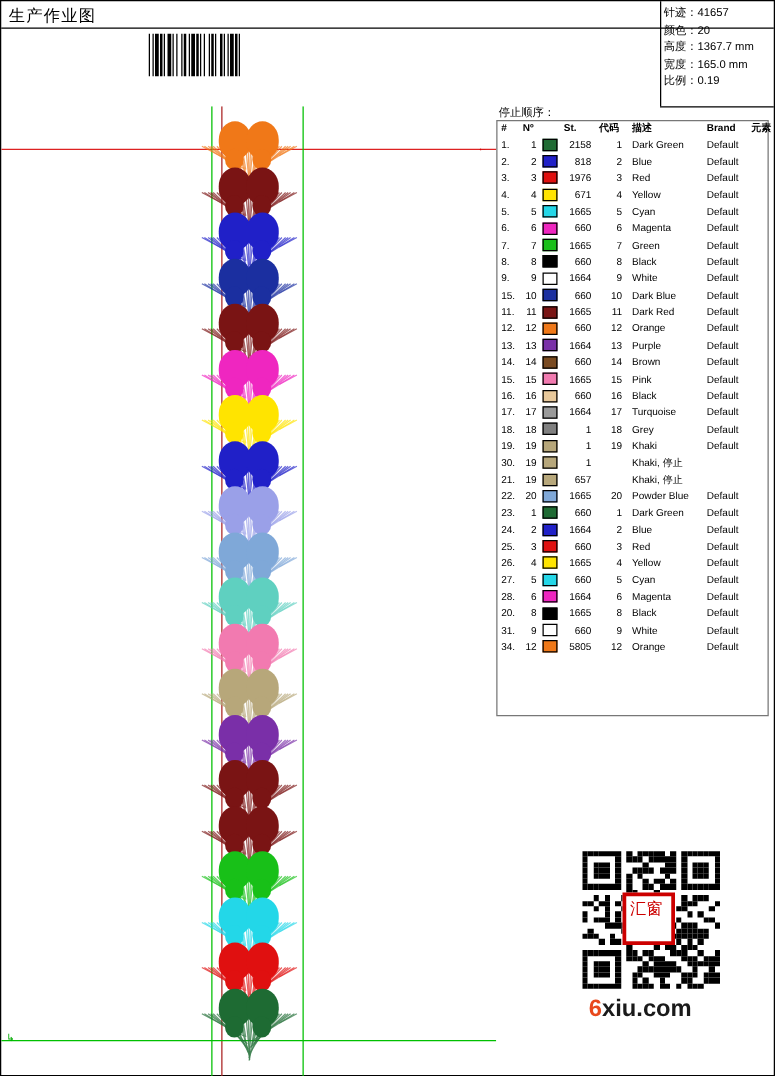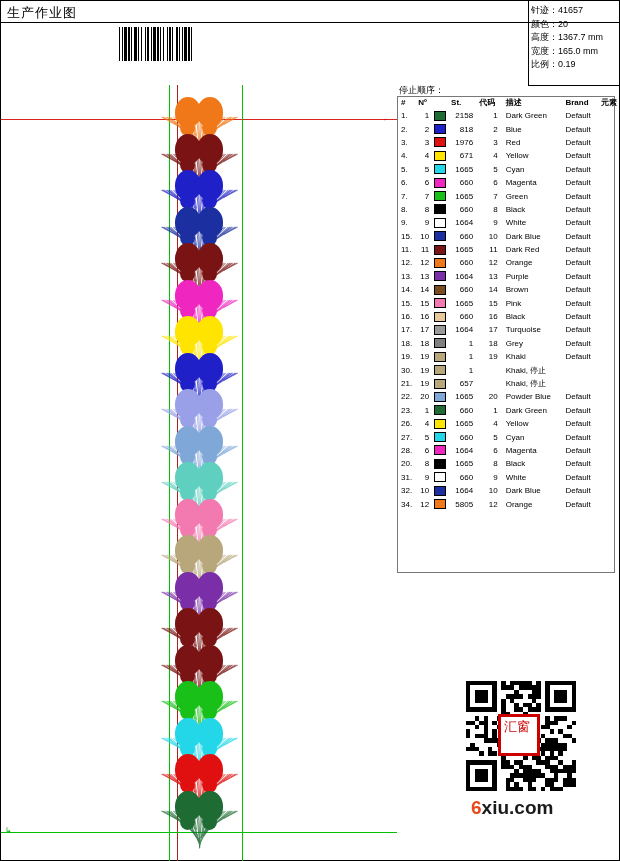--- a/index.html
+++ b/index.html
@@ -547,20 +547,40 @@
           <td class="c-idx">23.</td>
           <td class="c-no">1</td>
           <td class="c-sw"><span class="swatch" style="background: rgb(30, 107, 51);"></span></td>
           <td class="c-st">660</td>
           <td class="c-code">1</td>
           <td class="c-desc">Dark Green</td>
           <td class="c-brand">Default</td>
           <td></td>
         </tr>
         <tr>
+          <td class="c-idx">24.</td>
+          <td class="c-no">2</td>
+          <td class="c-sw"><span class="swatch" style="background: rgb(32, 32, 200);"></span></td>
+          <td class="c-st">1664</td>
+          <td class="c-code">2</td>
+          <td class="c-desc">Blue</td>
+          <td class="c-brand">Default</td>
+          <td></td>
+        </tr>
+        <tr>
+          <td class="c-idx">25.</td>
+          <td class="c-no">3</td>
+          <td class="c-sw"><span class="swatch" style="background: rgb(224, 16, 16);"></span></td>
+          <td class="c-st">660</td>
+          <td class="c-code">3</td>
+          <td class="c-desc">Red</td>
+          <td class="c-brand">Default</td>
+          <td></td>
+        </tr>
+        <tr>
           <td class="c-idx">26.</td>
           <td class="c-no">4</td>
           <td class="c-sw"><span class="swatch" style="background: rgb(255, 228, 0);"></span></td>
           <td class="c-st">1665</td>
           <td class="c-code">4</td>
           <td class="c-desc">Yellow</td>
           <td class="c-brand">Default</td>
           <td></td>
         </tr>
         <tr>
@@ -593,30 +613,20 @@
           <td class="c-brand">Default</td>
           <td></td>
         </tr>
         <tr>
           <td class="c-idx">31.</td>
           <td class="c-no">9</td>
           <td class="c-sw"><span class="swatch" style="background: rgb(255, 255, 255);"></span></td>
           <td class="c-st">660</td>
           <td class="c-code">9</td>
           <td class="c-desc">White</td>
-          <td class="c-brand">Default</td>
-          <td></td>
-        </tr>
-        <tr>
-          <td class="c-idx">32.</td>
-          <td class="c-no">10</td>
-          <td class="c-sw"><span class="swatch" style="background: rgb(27, 47, 160);"></span></td>
-          <td class="c-st">1664</td>
-          <td class="c-code">10</td>
-          <td class="c-desc">Dark Blue</td>
           <td class="c-brand">Default</td>
           <td></td>
         </tr>
         <tr>
           <td class="c-idx">34.</td>
           <td class="c-no">12</td>
           <td class="c-sw"><span class="swatch" style="background: rgb(240, 120, 24);"></span></td>
           <td class="c-st">5805</td>
           <td class="c-code">12</td>
           <td class="c-desc">Orange</td>

